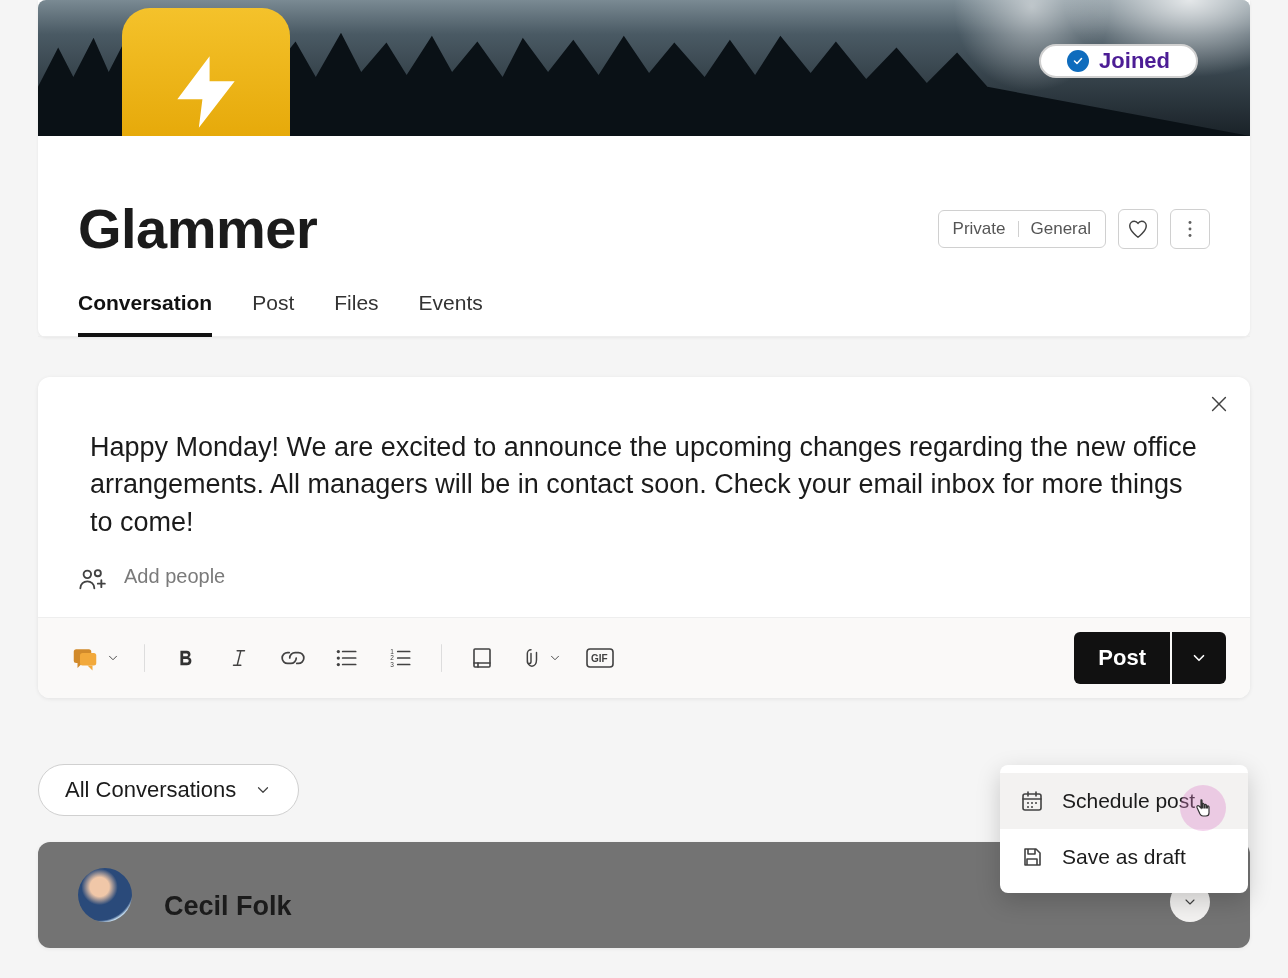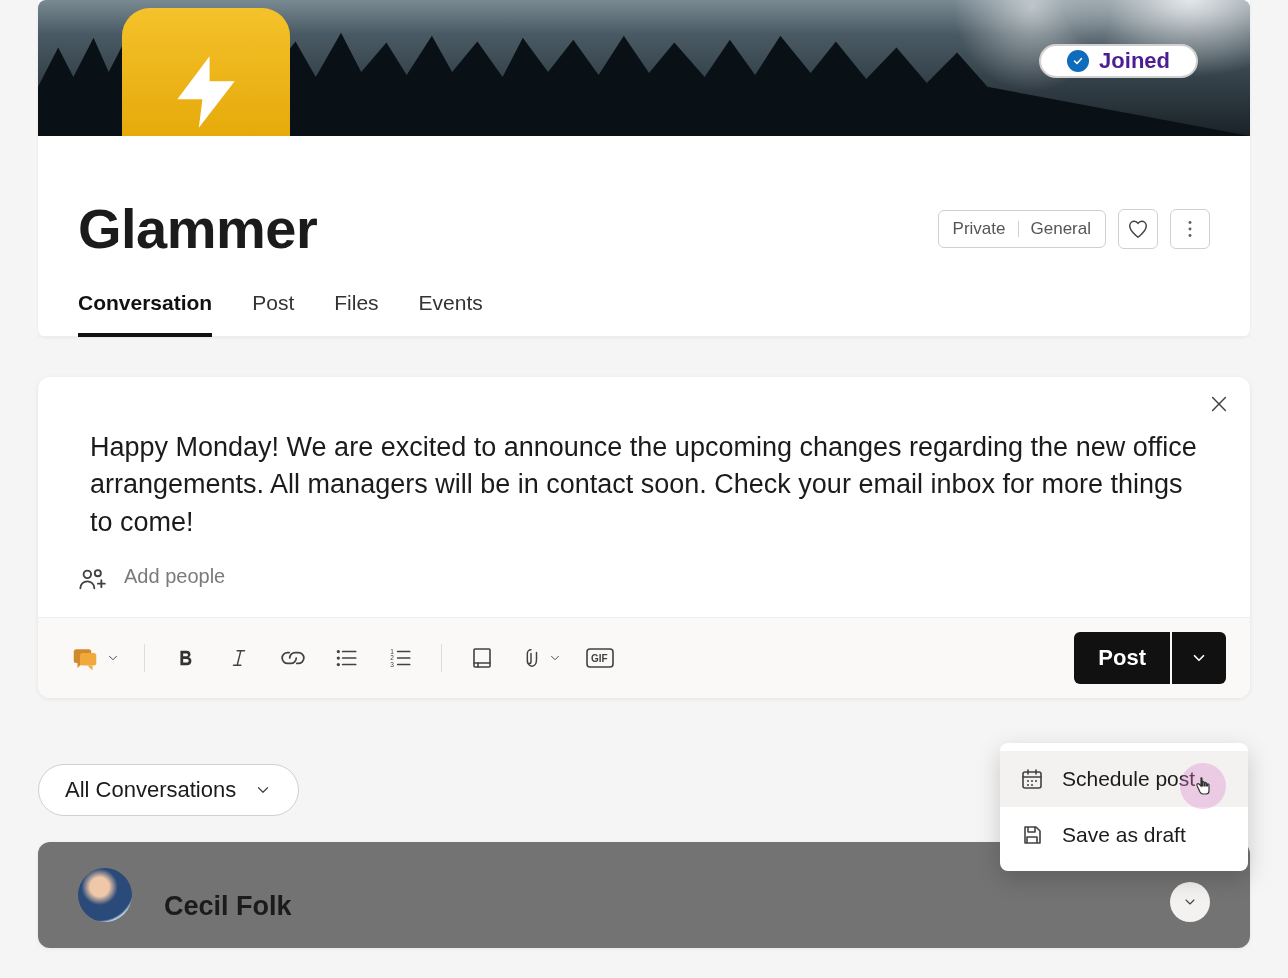--- a/index.html
+++ b/index.html
@@ -195,21 +195,21 @@
       width: 54px;
       display: flex; align-items: center; justify-content: center;
       border-radius: 0 6px 6px 0;
       margin-left: 2px;
       cursor: pointer;
     }
 
     .dropdown-menu {
       position: absolute;
       right: 40px;
-      top: 743px;
+      top: 765px;
       width: 248px;
       background: #fff;
       border-radius: 8px;
       box-shadow: 0 8px 24px rgba(0,0,0,0.18);
       padding: 8px 0;
       z-index: 10;
     }
     .dropdown-item {
       display: flex;
       align-items: center;

